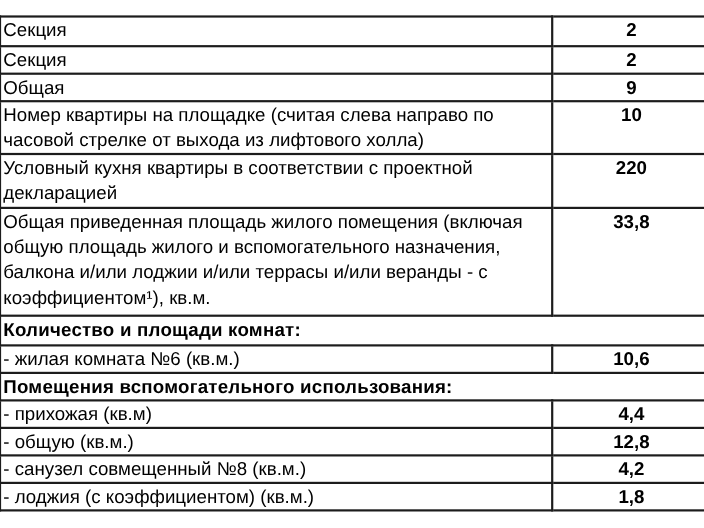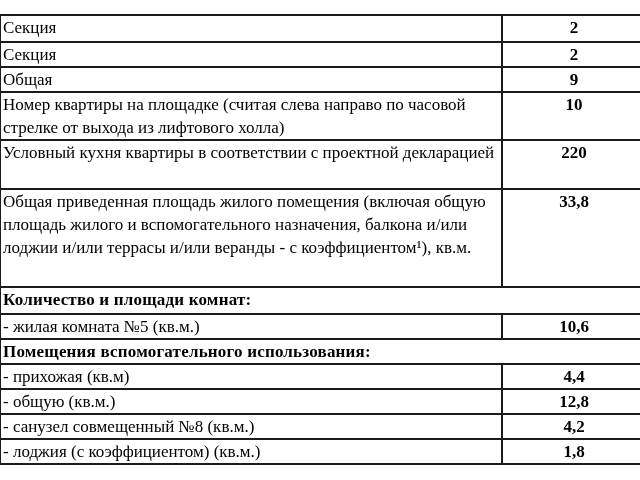--- a/index.html
+++ b/index.html
@@ -7,21 +7,21 @@
     padding: 0;
     width: 640px;
     height: 480px;
     overflow: hidden;
     background: var(--bg, #ffffff);
   }
   .sheet {
     position: relative;
     width: 508px;
     height: 480px;
-    font-family: Liberation Serif, serif;
+    font-family: Liberation Sans, sans-serif;
     color: var(--ink, #000000);
   }
   table.apt {
     position: absolute;
     top: 14px;
     left: -1px;
     width: 646px;           
     border-collapse: collapse;
     table-layout: fixed;
   }
@@ -79,21 +79,21 @@
         <td class="value">220</td>
       </tr>
       <tr style="height:98px">
         <td class="label">Общая приведенная площадь жилого помещения (включая общую площадь жилого и вспомогательного назначения, балкона и/или лоджии и/или террасы и/или веранды - с коэффициентом¹), кв.м.</td>
         <td class="value">33,8</td>
       </tr>
       <tr style="height:27px">
         <td class="section" colspan="2">Количество и площади комнат:</td>
       </tr>
       <tr style="height:23px">
-        <td class="label">- жилая комната №5 (кв.м.)</td>
+        <td class="label">- жилая комната №6 (кв.м.)</td>
         <td class="value">10,6</td>
       </tr>
       <tr style="height:25px">
         <td class="section" colspan="2">Помещения вспомогательного использования:</td>
       </tr>
       <tr style="height:25px">
         <td class="label">- прихожая (кв.м)</td>
         <td class="value">4,4</td>
       </tr>
       <tr style="height:25px">

